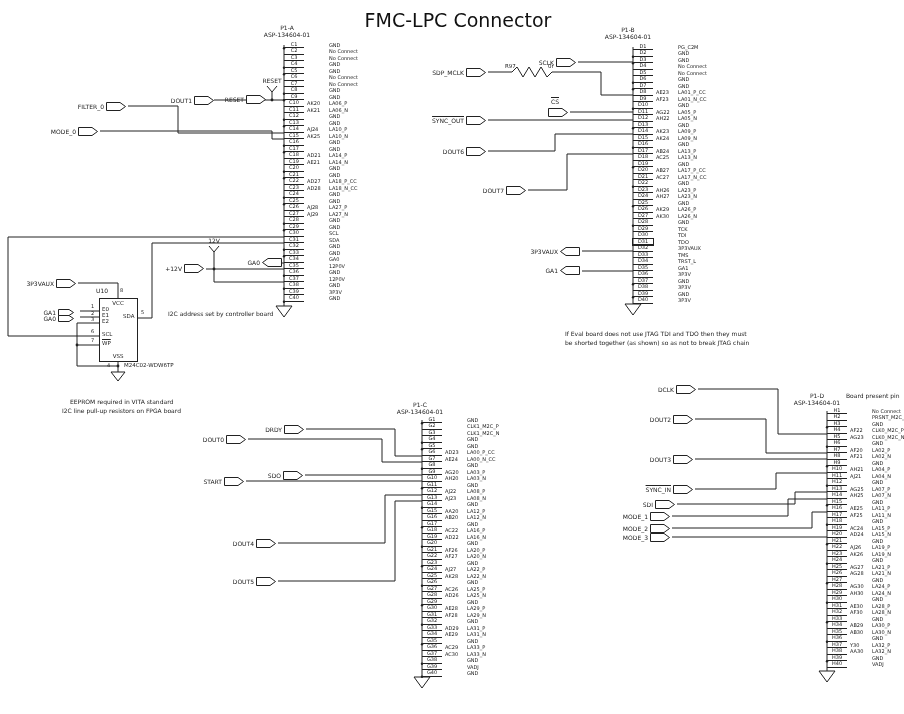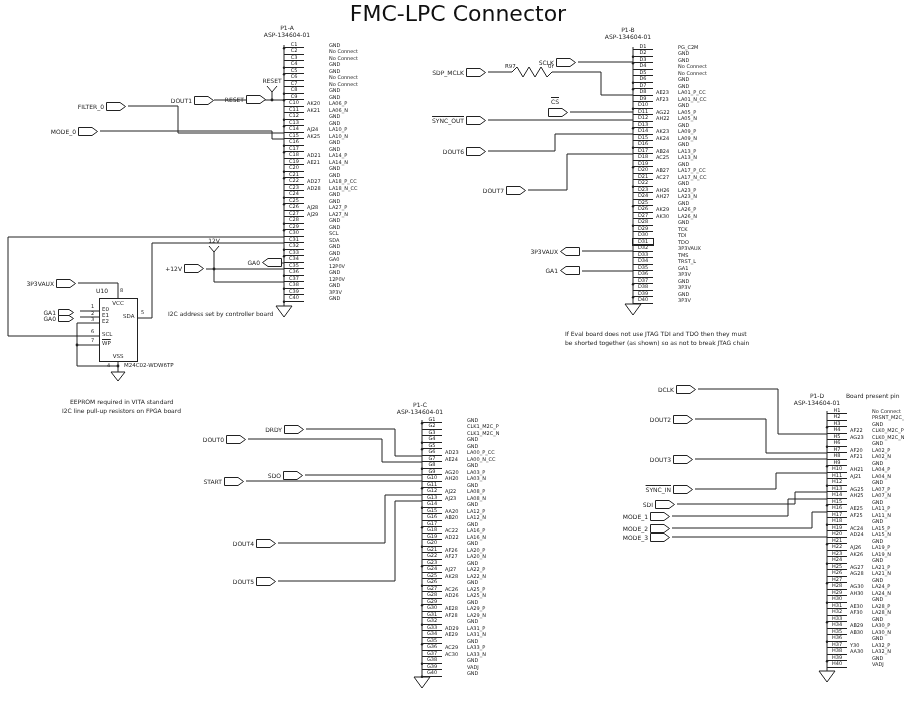--- a/index.html
+++ b/index.html
@@ -1,19 +1,19 @@
 <!DOCTYPE html>
 <html><head>
 <meta charset="utf-8">
 <style>
   html,body{margin:0;padding:0;background:#fff;}
   body{width:904px;height:714px;overflow:hidden;font-family:"DejaVu Sans",sans-serif;color:#1c1c1c;}
   .canvas{position:relative;width:904px;height:714px;background:#fff;}
   svg.wires{position:absolute;left:0;top:0;}
-  .title{position:absolute;left:458px;top:1px;transform:translateX(-50%);font-size:22px;color:#101010;white-space:nowrap;}
+  .title{position:absolute;left:458px;top:9px;transform:translateX(-50%);font-size:19px;color:#101010;white-space:nowrap;}
   .conn-header{position:absolute;transform:translateX(-50%);text-align:center;font-size:6px;line-height:7px;white-space:nowrap;color:#222;}
   .rows{position:absolute;}
   .prow{display:flex;align-items:flex-end;height:6.5px;font-size:5px;line-height:5.5px;white-space:nowrap;color:#222;}
   .pnum{width:20px;text-align:center;border-bottom:1px solid #222;height:5.5px;box-sizing:content-box;}
   .pnum.boxed{outline:1px solid #222;}
   .ball{width:20px;padding-left:3px;}
   .sig{padding-left:2px;}
   .note{position:absolute;font-size:6px;line-height:8.5px;white-space:nowrap;color:#222;}
   .tagc{position:absolute;display:flex;justify-content:flex-end;align-items:center;gap:2px;height:9px;}
   .taglabel{font-size:6px;white-space:nowrap;color:#222;}

